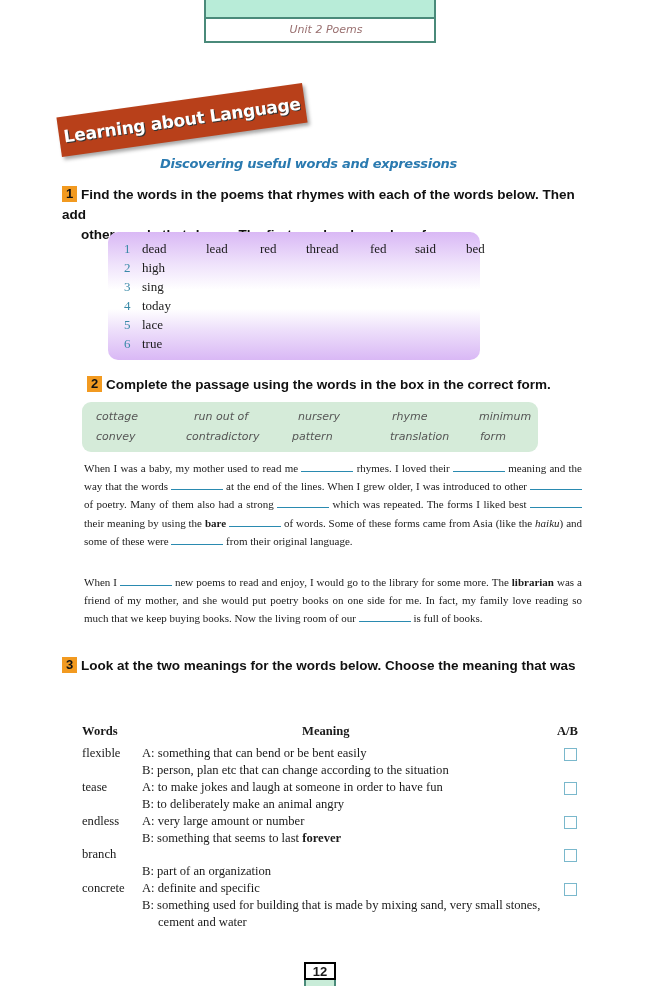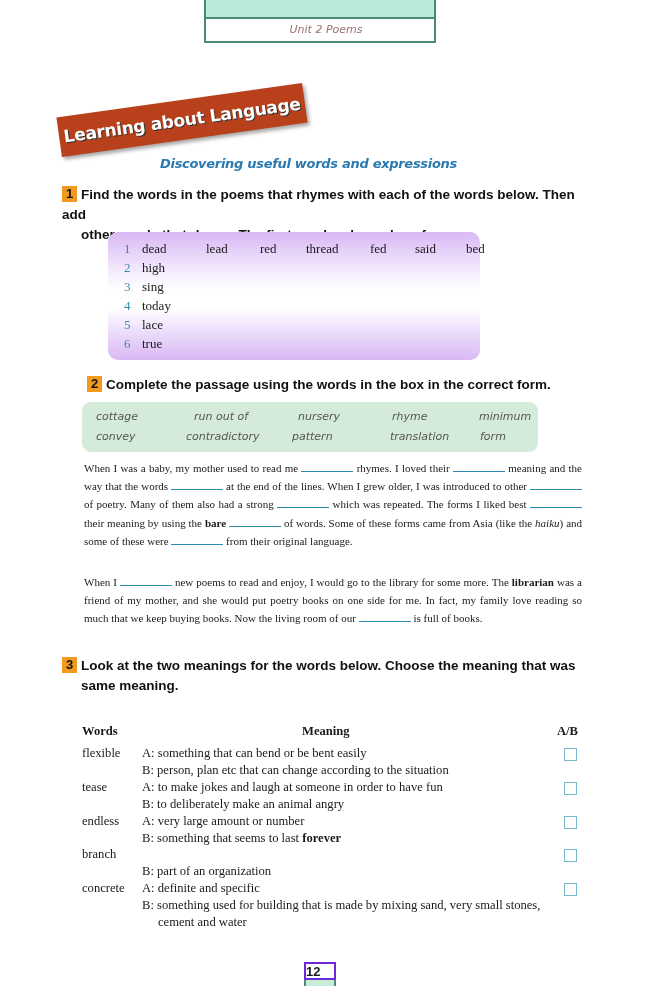--- a/index.html
+++ b/index.html
@@ -21,21 +21,21 @@
   .wordbox{position:absolute;left:82px;top:402px;width:456px;height:50px;background:#d5ebd9;border-radius:9px;}
   .wb{position:absolute;font-family:"DejaVu Sans",sans-serif;font-style:italic;font-size:11px;color:#555;}
   .para{position:absolute;left:84px;width:498px;font-size:11px;line-height:18.2px;text-align:justify;}
   .blank{display:inline-block;width:52px;border-bottom:1.5px solid #2a8ab0;height:10px;vertical-align:baseline;}
   .table3{position:absolute;left:82px;top:724px;width:500px;font-size:12.6px;}
   .th{position:absolute;font-weight:bold;font-size:12.6px;}
   .trow{position:absolute;left:0;height:17px;line-height:17px;}
   .tword{position:absolute;left:0;}
   .tmean{position:absolute;left:60px;white-space:nowrap;}
   .chk{position:absolute;left:482px;width:11px;height:11px;border:1px solid #7ab8cc;top:3px;}
-  .pagenum{position:absolute;left:304px;top:962px;width:32px;height:18px;border:2px solid #6d28d9;box-sizing:border-box;font-family:"Liberation Sans",sans-serif;font-weight:bold;font-size:13px;line-height:15px;background:#fff;}
+  .pagenum{position:absolute;left:304px;top:962px;width:32px;height:18px;border:2px solid #000000;box-sizing:border-box;text-align:center;font-family:"Liberation Sans",sans-serif;font-weight:bold;font-size:13px;line-height:15px;background:#fff;}
   .pagebase{position:absolute;left:304px;top:980px;width:32px;height:6px;background:#c8ecd8;border-left:2px solid #4a8a7a;border-right:2px solid #4a8a7a;box-sizing:border-box;}
 </style>
 </head>
 <body>
 
 <div class="header-box">
   <div class="header-band"></div>
   <div class="header-unit">Unit 2 Poems</div>
 </div>
 
@@ -102,21 +102,20 @@
 <div class="para" style="top:459px;">
   <span>When I was a baby, my mother used to read me </span><span class="blank"></span><span> rhymes. I loved their </span><span class="blank"></span><span> meaning and the way that the words </span><span class="blank"></span><span> at the end of the lines. When I grew older, I was introduced to other </span><span class="blank"></span><span> of poetry. Many of them also had a strong </span><span class="blank"></span><span> which was repeated. The forms I liked best </span><span class="blank"></span><span> their meaning by using the </span><b>bare</b> <span class="blank"></span><span> of words. Some of these forms came from Asia (like the </span><i>haiku</i><span>) and some of these were </span><span class="blank"></span><span> from their original language.</span>
 </div>
 
 <div class="para" style="top:573px;">
   <span>When I </span><span class="blank"></span><span> new poems to read and enjoy, I would go to the library for some more. The </span><b>librarian</b><span> was a friend of my mother, and she would put poetry books on one side for me. In fact, my family love reading so much that we keep buying books. Now the living room of our </span><span class="blank"></span><span> is full of books.</span>
 </div>
 
 <div class="q" style="top:656px;width:530px;">
   <span class="qnum">3</span><span class="qtext">Look at the two meanings for the words below. Choose the meaning that was</span>
-  <span class="indent">same meaning.</span>
 </div>
 
 <div class="table3">
   <span class="th" style="left:0;top:0">Words</span>
   <span class="th" style="left:220px;top:0">Meaning</span>
   <span class="th" style="left:475px;top:0">A/B</span>
 
   <div class="trow" style="top:21px;width:500px;">
     <span class="tword">flexible</span>
     <span class="tmean">A: something that can bend or be bent easily</span>

